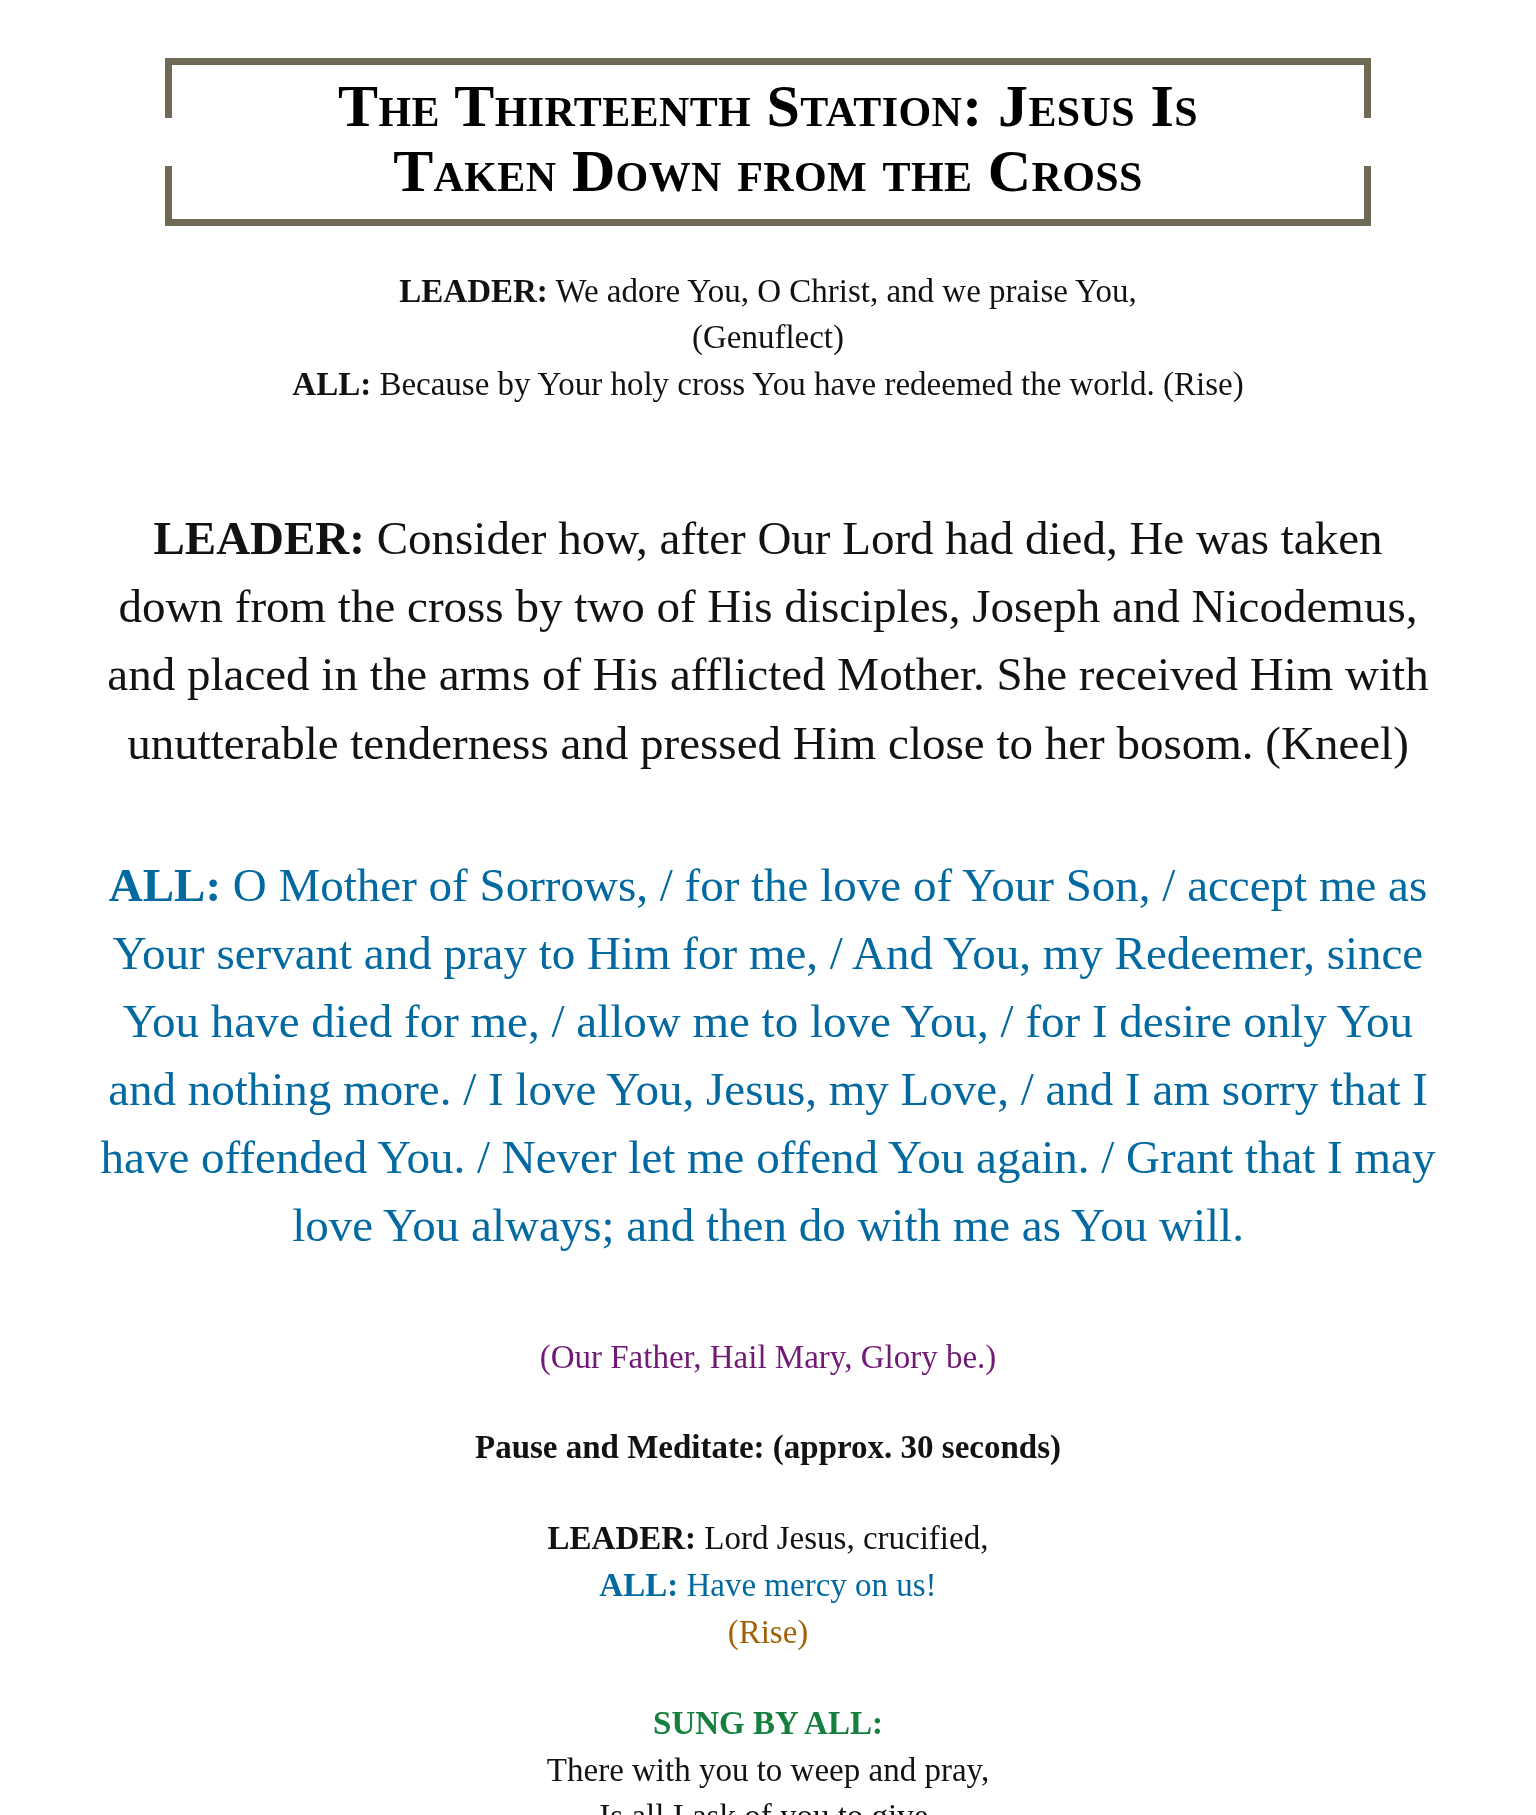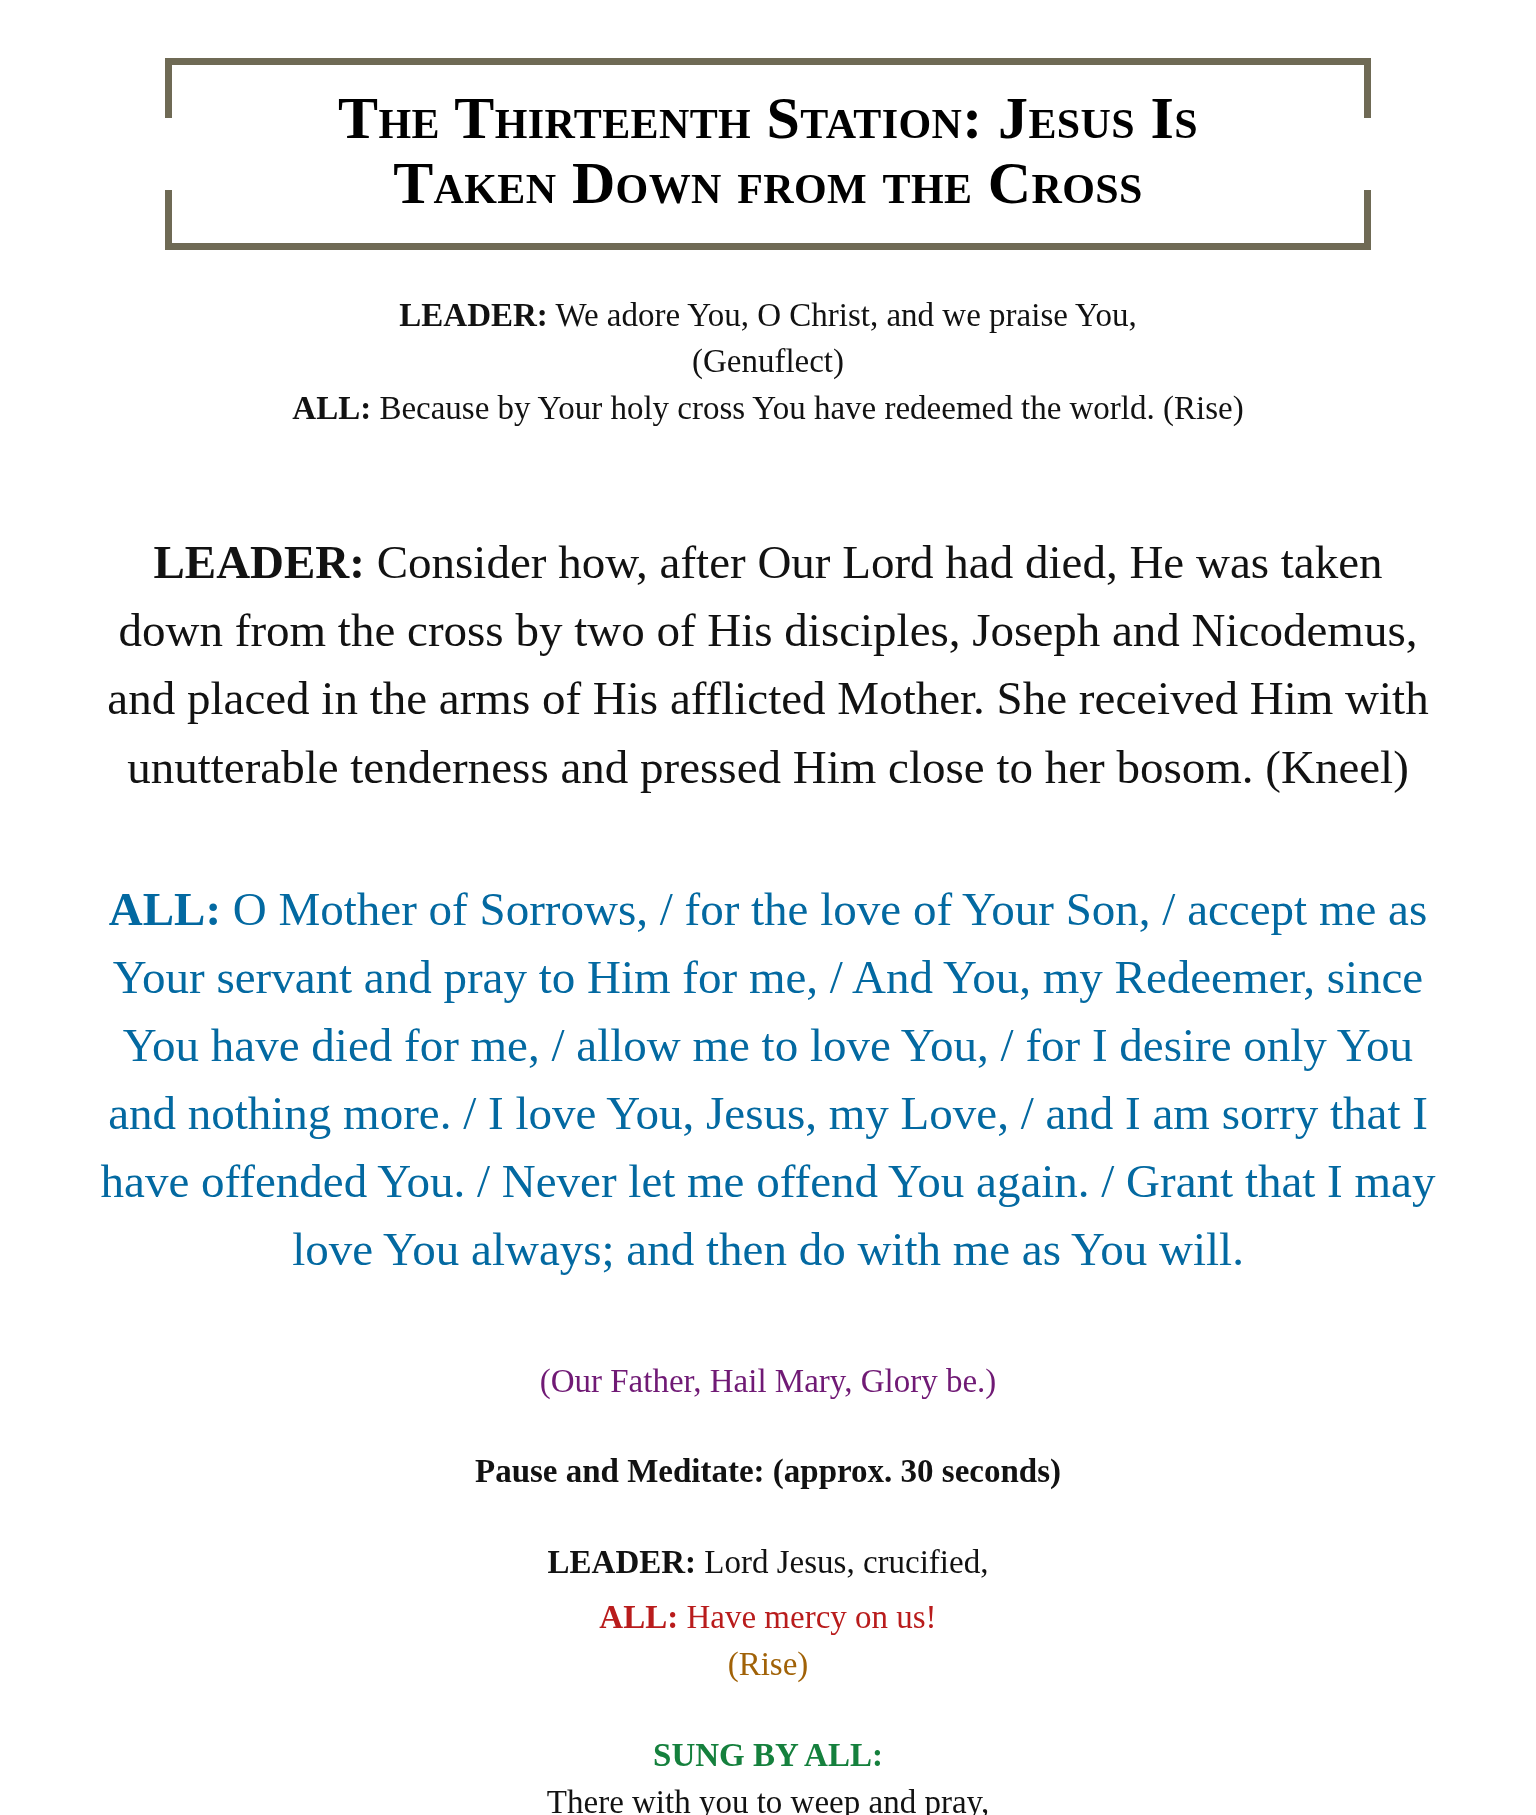--- a/index.html
+++ b/index.html
@@ -45,21 +45,21 @@
 
   .title-text {
     text-align: center;
     font-family: "Liberation Serif", "DejaVu Serif", serif;
     font-size: 60px;
     line-height: 1.08;
     font-weight: 700;
     font-variant: small-caps;
     letter-spacing: 0.4px;
     color: #000000;
-    margin: 12px;
+    margin: 0;
     padding: 0 6px;
   }
 
   
   .body-wrap {
     margin: 0 auto;
     width: 1360px;
     padding-top: 42px;
   }
 
@@ -136,21 +136,21 @@
 
     <div class="sp-md"></div>
 
     <div class="blk center bold-line" style="color: rgb(18, 18, 18);">Pause and Meditate: (approx. 30 seconds)</div>
 
     <div class="sp-md"></div>
 
     <div class="blk center" style="color: rgb(18, 18, 18);">
       <span class="lbl">LEADER:</span><span> Lord Jesus, crucified,</span>
     </div>
-    <div class="blk center" style="color: #b91c1c; margin-top: 8px;">
+    <div class="blk center" style="color: #0369a1;">
       <span class="lbl">ALL:</span><span> Have mercy on us!</span>
     </div>
     <div class="blk center" style="color: #a16207;">(Rise)</div>
 
     <div class="sp-md"></div>
 
     <div class="blk center bold-line" style="color: #15803d;">SUNG BY ALL:</div>
     <div class="stanza">
       <div class="blk center" style="color: rgb(18, 18, 18);">There with you to weep and pray,</div>
       <div class="blk center" style="color: rgb(18, 18, 18);">Is all I ask of you to give.</div>

